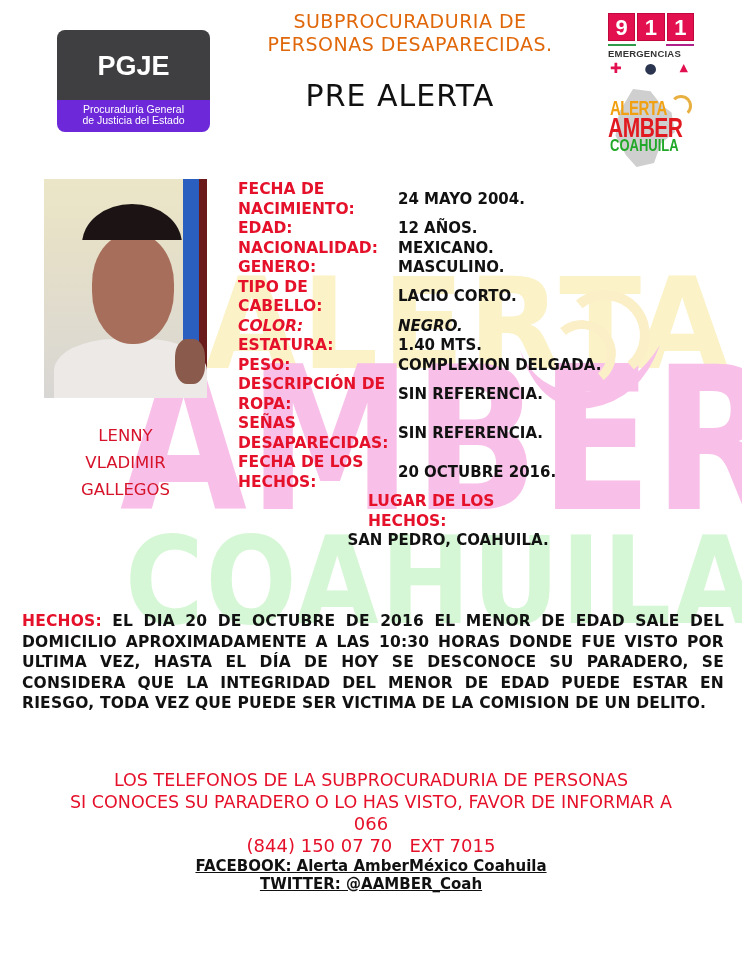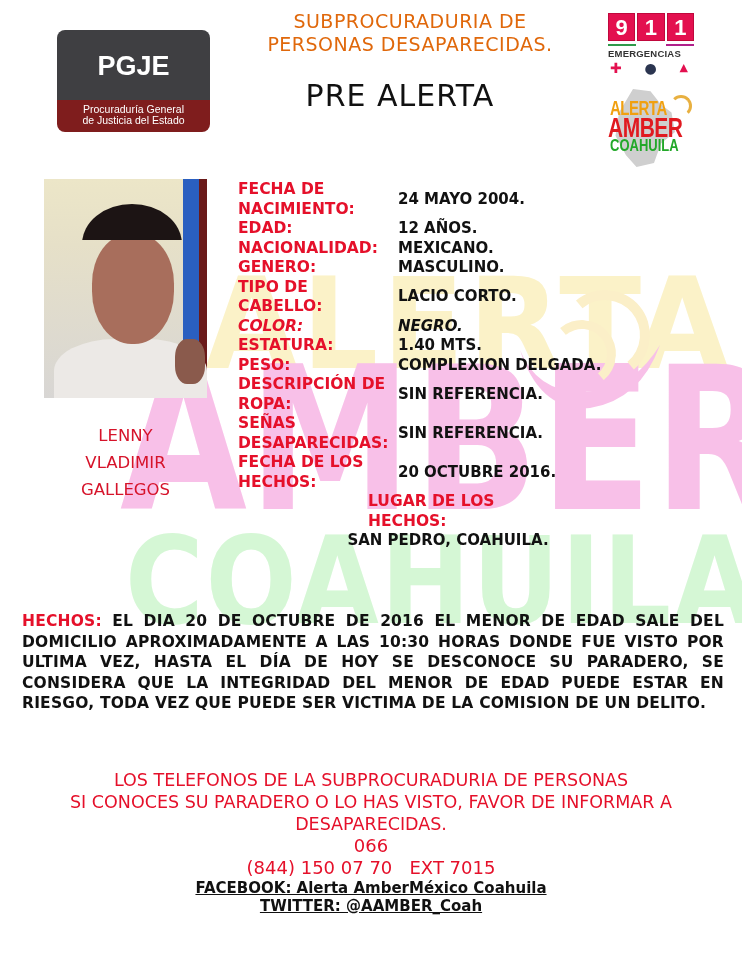--- a/index.html
+++ b/index.html
@@ -19,21 +19,21 @@
              border-top: 9px solid #fbefc8; border-right: 9px solid #fbefc8; border-left: 9px solid transparent;
              border-bottom: 9px solid transparent; transform: rotate(5deg); z-index: 0; }
   .wm-horn { position: absolute; left: 520px; top: 340px; width: 140px; height: 70px; z-index: 0; }
 
   .layer { position: absolute; z-index: 1; }
 
   
   .pgje { left: 57px; top: 30px; width: 153px; height: 102px; border-radius: 8px; overflow: hidden; }
   .pgje-top { height: 70px; background: #3f3f42; color: #fff; font-family: "Liberation Sans", sans-serif;
               font-weight: bold; font-size: 27px; text-align: center; line-height: 72px; letter-spacing: 0px; }
-  .pgje-bottom { height: 32px; background: #7f1d1d; color: #fff; font-family: "Liberation Sans", sans-serif;
+  .pgje-bottom { height: 32px; background: #6d28d9; color: #fff; font-family: "Liberation Sans", sans-serif;
                  font-size: 10.5px; text-align: center; line-height: 11px; padding-top: 4px; box-sizing: border-box; }
 
   .header-sub { left: 240px; top: 10px; width: 340px; text-align: center; color: #e0680b;
                 font-size: 19px; line-height: 23px; font-weight: normal; letter-spacing: 0.5px; }
   .header-title { left: 250px; top: 78px; width: 300px; text-align: center; color: #111;
                   font-size: 30px; font-weight: normal; letter-spacing: 1px; }
 
   
   .e911 { left: 608px; top: 13px; width: 86px; }
   .e911-digits { display: flex; gap: 2px; }
@@ -205,18 +205,17 @@
 </div>
 
 <div class="layer hechos">
   <span class="hlabel">HECHOS:</span>
   <span>EL DIA 20 DE OCTUBRE DE 2016 EL MENOR DE EDAD SALE DEL DOMICILIO APROXIMADAMENTE A LAS 10:30 HORAS DONDE FUE VISTO POR ULTIMA VEZ, HASTA EL DÍA DE HOY SE DESCONOCE SU PARADERO, SE CONSIDERA QUE LA INTEGRIDAD DEL MENOR DE EDAD PUEDE ESTAR EN RIESGO, TODA VEZ QUE PUEDE SER VICTIMA DE LA COMISION DE UN DELITO.</span>
 </div>
 
 <div class="layer cta">
   <div>LOS TELEFONOS DE LA SUBPROCURADURIA DE PERSONAS</div>
   <div>SI CONOCES SU PARADERO O LO HAS VISTO, FAVOR DE INFORMAR A</div>
-  <div>DESAPARECIDAS.</div>
   <div class="phone">066</div>
   <div class="phone" style="white-space:pre;">(844) 150 07 70   EXT 7015</div>
   <div class="social">FACEBOOK: Alerta AmberMéxico Coahuila</div>
   <div class="social">TWITTER: @AAMBER_Coah</div>
 </div>
 
 </body></html>

